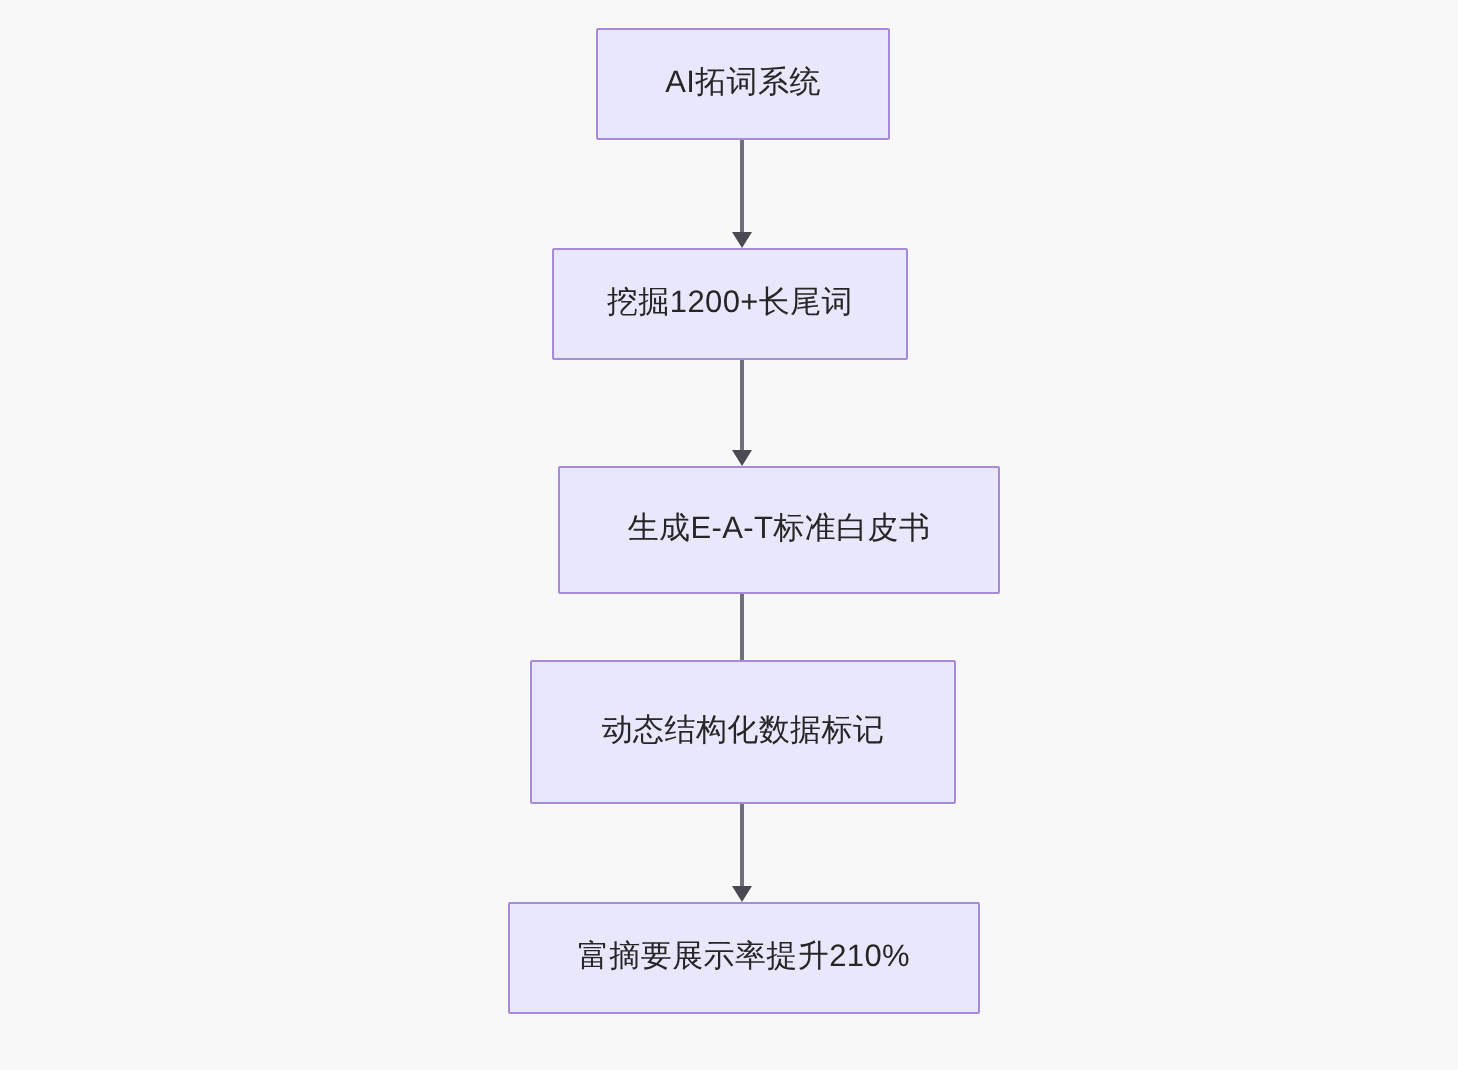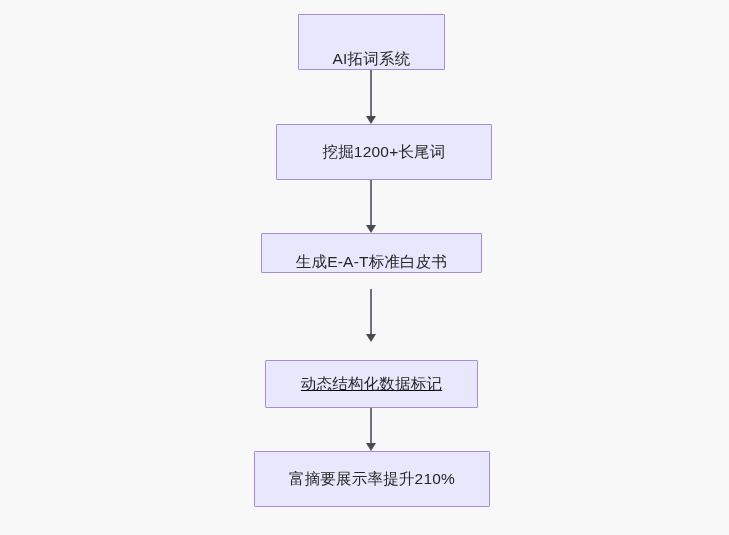--- a/index.html
+++ b/index.html
@@ -75,33 +75,33 @@
   <div class="edge" style="left:371px; top:289px;">
     <div class="edge-line" style="height:45px;"></div>
     <div class="edge-arrow" style="top:45px;"></div>
   </div>
 
   <div class="edge" style="left:371px; top:398px;">
     <div class="edge-line" style="height:45px;"></div>
     <div class="edge-arrow" style="top:45px;"></div>
   </div>
 
-  <div class="node" style="left:298px; top:14px; width:147px; height:56px;align-items:flex-end;">
+  <div class="node" style="left:298px; top:14px; width:147px; height:56px;">
     <span class="node-label">AI拓词系统</span>
   </div>
 
-  <div class="node" style="left:276px; top:124px; width:216px; height:56px;">
+  <div class="node" style="left:276px; top:124px; width:178px; height:56px;">
     <span class="node-label">挖掘1200+长尾词</span>
   </div>
 
-  <div class="node" style="left:261px; top:233px; width:221px; height:40px;align-items:flex-end;">
+  <div class="node" style="left:279px; top:233px; width:221px; height:64px;">
     <span class="node-label">生成E-A-T标准白皮书</span>
   </div>
 
-  <div class="node" style="left:265px; top:360px; width:213px; height:48px;text-decoration:underline;">
+  <div class="node" style="left:265px; top:330px; width:213px; height:72px;">
     <span class="node-label">动态结构化数据标记</span>
   </div>
 
   <div class="node" style="left:254px; top:451px; width:236px; height:56px;align-items:center;">
     <span class="node-label">富摘要展示率提升210%</span>
   </div>
 
 </div>
 
 </body></html>

